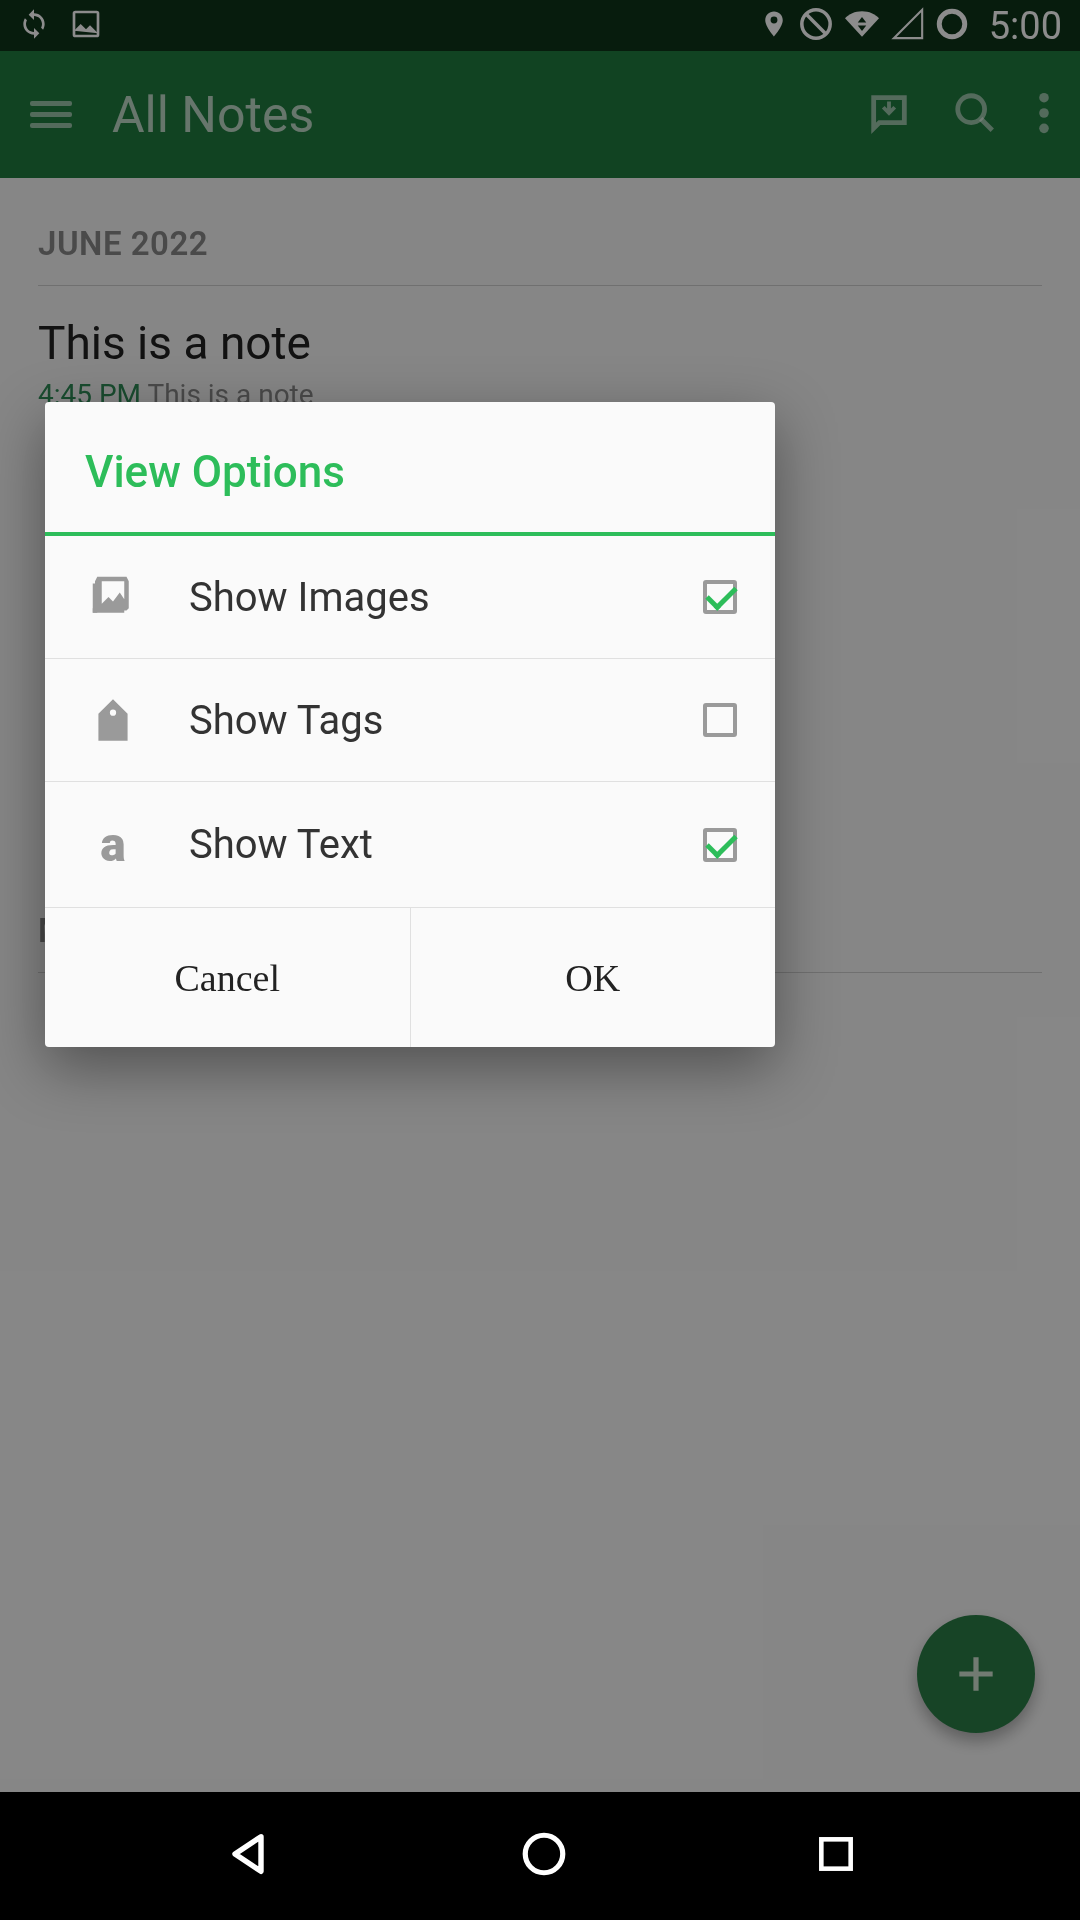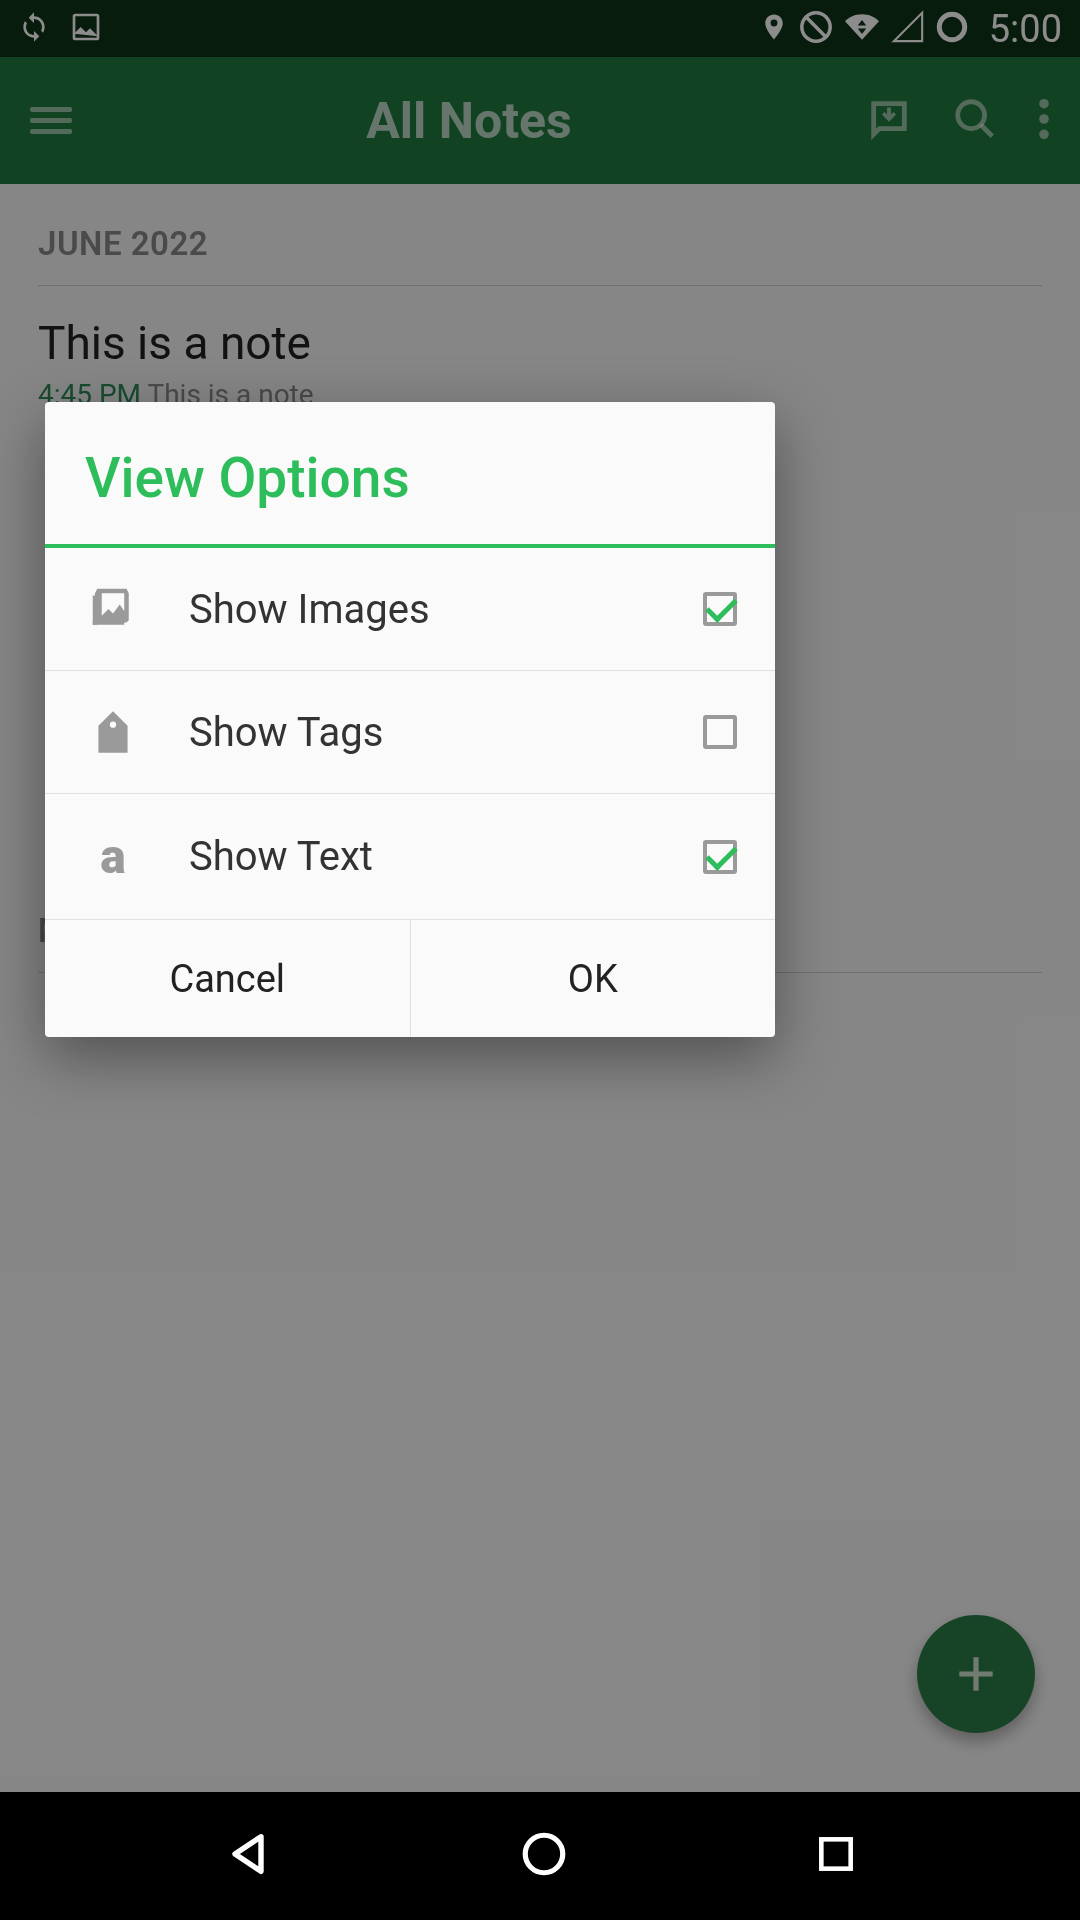--- a/index.html
+++ b/index.html
@@ -5,21 +5,21 @@
     * { margin: 0; padding: 0; box-sizing: border-box; }
     body {
       width: 1080px;
       height: 1920px;
       font-family: Roboto, Arial, sans-serif;
       background: #f5f5f5;
       position: relative;
       overflow: hidden;
     }
     .status-bar {
-      height: 57px;
+      height: 51px;
       background: #0d3319;
       display: flex;
       align-items: center;
       justify-content: space-between;
       padding: 0 18px;
     }
     .status-left, .status-right {
       display: flex;
       align-items: center;
       gap: 20px;
@@ -37,23 +37,22 @@
       height: 127px;
       background: #1f7a3f;
       display: flex;
       align-items: center;
       padding: 0 30px;
       gap: 40px;
     }
     .app-title {
       color: rgba(255,255,255,0.7);
       font-size: 50px;
-      font-weight: 700;
+      font-weight: 400;
       flex: 1;
-      text-align: center;
     }
     .hamburger {
       width: 42px;
       display: flex;
       flex-direction: column;
       gap: 6px;
     }
     .hamburger span {
       height: 5px;
       background: rgba(255,255,255,0.55);
@@ -103,21 +102,21 @@
       position: absolute;
       z-index: 20;
       left: 45px;
       top: 402px;
       width: 730px;
       background: #fafafa;
       border-radius: 4px;
       box-shadow: 0 20px 60px rgba(0,0,0,0.4);
     }
     .dialog-title {
-      font-size: 55px;
+      font-size: 44px;
       color: #2dbd5a;
       font-weight: 500;
       padding: 44px 40px 34px 40px;
     }
     .dialog-divider {
       height: 4px;
       background: #2dbd5a;
     }
     .option-row {
       display: flex;
@@ -149,21 +148,22 @@
       content: "";
       position: absolute;
       left: 6px; top: -4px;
       width: 12px; height: 24px;
       border: solid #2dbd5a;
       border-width: 0 5px 5px 0;
       transform: rotate(45deg);
     }
     .dialog-buttons {
       display: flex;
-      height: 118px;
+      height: 140px;
+      font-family: Liberation Serif, serif;
     }
     .dialog-btn {
       flex: 1;
       display: flex;
       align-items: center;
       justify-content: center;
       font-size: 38px;
       color: #222;
       border-top: 1px solid #e0e0e0;
     }

